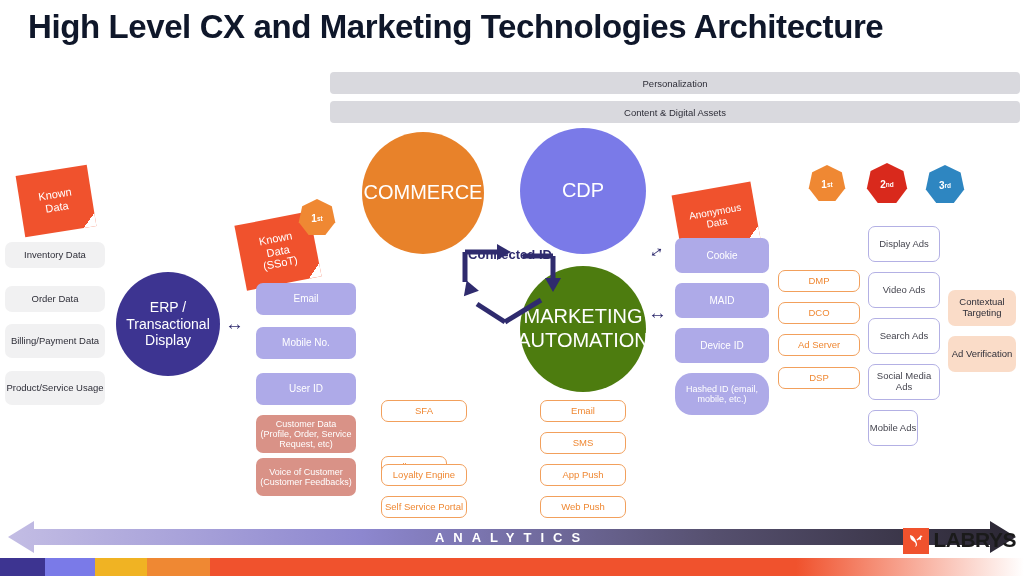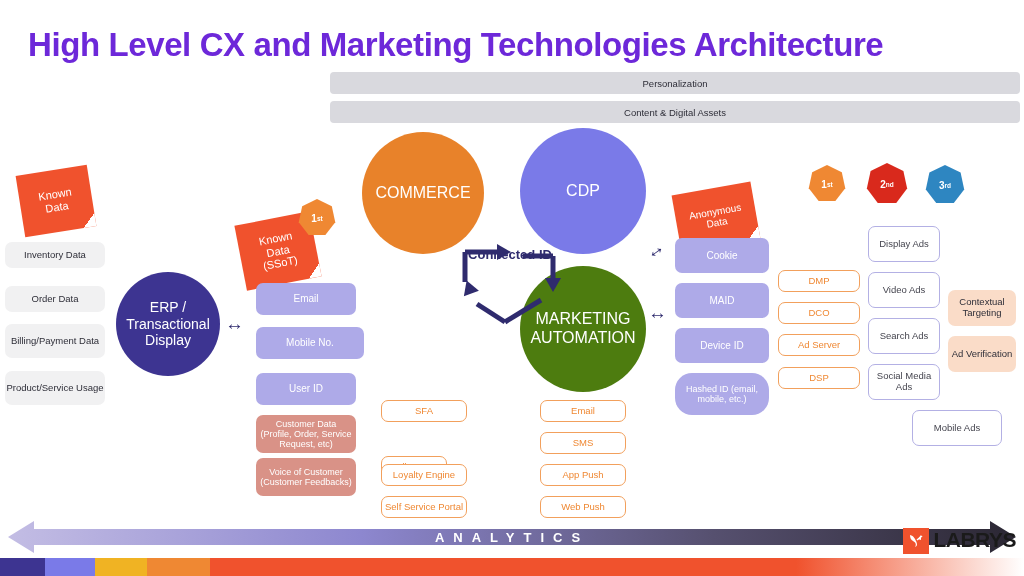--- a/index.html
+++ b/index.html
@@ -6,22 +6,22 @@
   body{
     width:1024px;height:576px;background:#ffffff;overflow:hidden;
     font-family:"Liberation Sans","DejaVu Sans",sans-serif;
     position:relative;
   }
   #canvas{position:absolute;left:0;top:0;width:1024px;height:576px;}
   .abs{position:absolute;box-sizing:border-box;}
 
   
   #title{
-    left:28px;top:26px;width:960px;
-    font-size:33px;font-weight:bold;color:#6d28d9;
+    left:28px;top:8px;width:960px;
+    font-size:33px;font-weight:bold;color:#0f172a;
     letter-spacing:-0.4px;white-space:nowrap;
   }
 
   
   .banner{
     background:#d9d9de;border-radius:4px;
     display:flex;align-items:center;justify-content:center;
     color:#2e2e38;font-size:9.5px;
   }
 
@@ -40,21 +40,21 @@
     background:#ffffff;border:1.3px solid #b3b0e4;color:#45454f;font-size:9.5px;
   }
   .peach-box{background:#fadcc8;color:#2e2e38;font-size:9.5px;}
 
   
   .circle{
     border-radius:50%;display:flex;align-items:center;justify-content:center;
     text-align:center;color:#ffffff;line-height:1.18;
   }
   #erp-circle{font-size:14px;}
-  #commerce-circle,#cdp-circle,#crm-circle,#ma-circle{font-size:16px;}
+  #commerce-circle,#cdp-circle,#crm-circle,#ma-circle{font-size:20px;}
 
   
   .sticky{
     background:#f0522d;color:#ffffff;display:flex;flex-direction:column;
     align-items:center;justify-content:center;text-align:center;
     line-height:1.15;font-size:11px;
   }
   .sticky .fold{
     position:absolute;right:0;bottom:0;width:13px;height:13px;
     background:linear-gradient(135deg,#f0522d 0 50%,#ffffff 50% 100%);
@@ -140,21 +140,21 @@
   </div>
 
   <div class="abs hept" style="left:298px;top:199px;width:38px;height:38px;background:#ef8833;">
     <span>1</span>
       <sup>st</sup>
   </div>
 
   <div class="abs box purple-box" style="left:256px;top:283px;width:100px;height:32px;">
     <span>Email</span>
   </div>
-  <div class="abs box purple-box" style="left:256px;top:327px;width:108px;height:32px;">
+  <div class="abs box purple-box" style="left:256px;top:327px;width:100px;height:32px;">
     <span>Mobile No.</span>
   </div>
   <div class="abs box purple-box" style="left:256px;top:373px;width:100px;height:32px;">
     <span>User ID</span>
   </div>
   <div class="abs box salmon-box" style="left:256px;top:415px;width:100px;height:38px;padding:0 3px;">
     <span>Customer Data (Profile, Order, Service Request, etc)</span>
   </div>
   <div class="abs box salmon-box" style="left:256px;top:458px;width:100px;height:38px;padding:0 3px;">
     <span>Voice of Customer (Customer Feedbacks)</span>
@@ -264,21 +264,21 @@
   </div>
   <div class="abs box blue-outline" style="left:868px;top:272px;width:72px;height:36px;">
     <span>Video Ads</span>
   </div>
   <div class="abs box blue-outline" style="left:868px;top:318px;width:72px;height:36px;">
     <span>Search Ads</span>
   </div>
   <div class="abs box blue-outline" style="left:868px;top:364px;width:72px;height:36px;">
     <span>Social Media Ads</span>
   </div>
-  <div class="abs box blue-outline" style="left:868px;top:410px;width:90px;height:36px;margin-left:44px;">
+  <div class="abs box blue-outline" style="left:868px;top:410px;width:50px;height:36px;">
     <span>Mobile Ads</span>
   </div>
 
   <div class="abs box peach-box" style="left:948px;top:290px;width:68px;height:36px;">
     <span>Contextual Targeting</span>
   </div>
   <div class="abs box peach-box" style="left:948px;top:336px;width:68px;height:36px;">
     <span>Ad Verification</span>
   </div>
 

